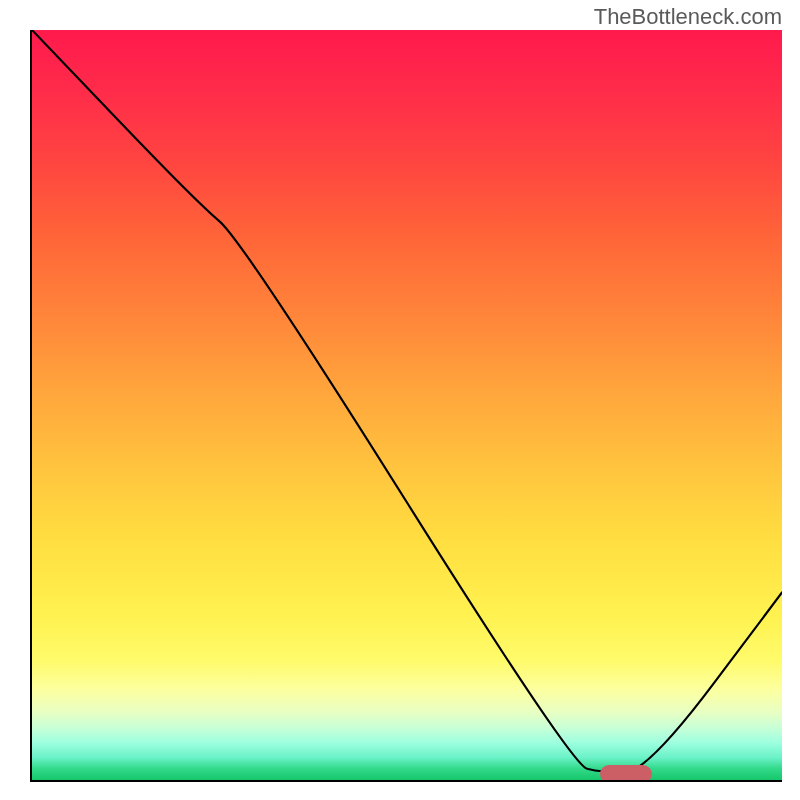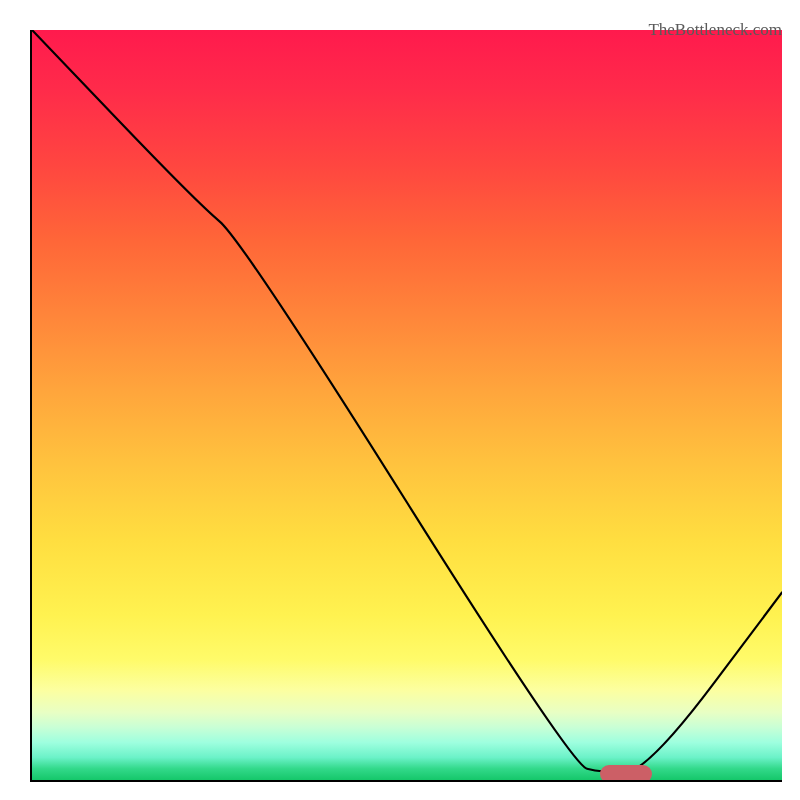--- a/index.html
+++ b/index.html
@@ -5,27 +5,26 @@
   * { margin: 0; padding: 0; box-sizing: border-box; }
   body {
     width: 800px;
     height: 800px;
     background: #ffffff;
     position: relative;
     font-family: Arial, sans-serif;
   }
   .watermark {
     position: absolute;
-    top: 20px;
+    top: 4px;
     right: 18px;
-    font-size: 17px;
+    font-size: 22px;
     color: #5a5a5a;
     font-weight: 500;
     z-index: 10;
-    font-family: Liberation Serif, serif;
   }
   .plot-area {
     position: absolute;
     left: 30px;
     top: 30px;
     width: 752px;
     height: 752px;
     border-left: 2px solid #000;
     border-bottom: 2px solid #000;
     overflow: hidden;

